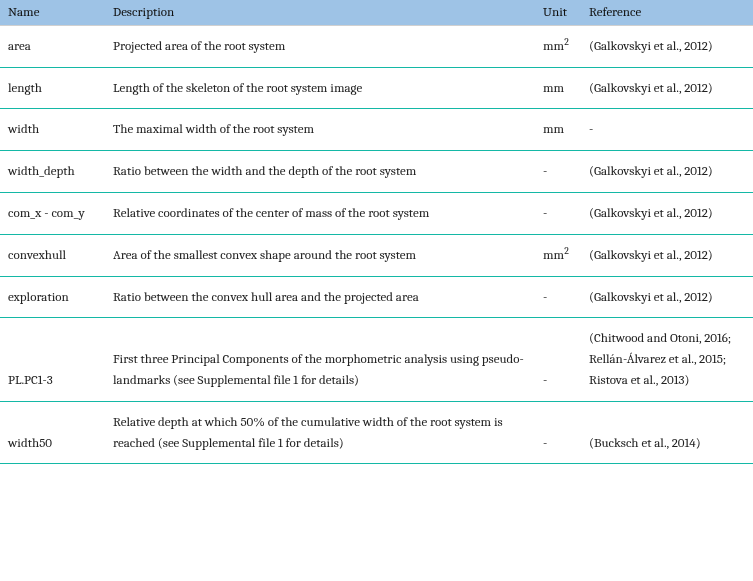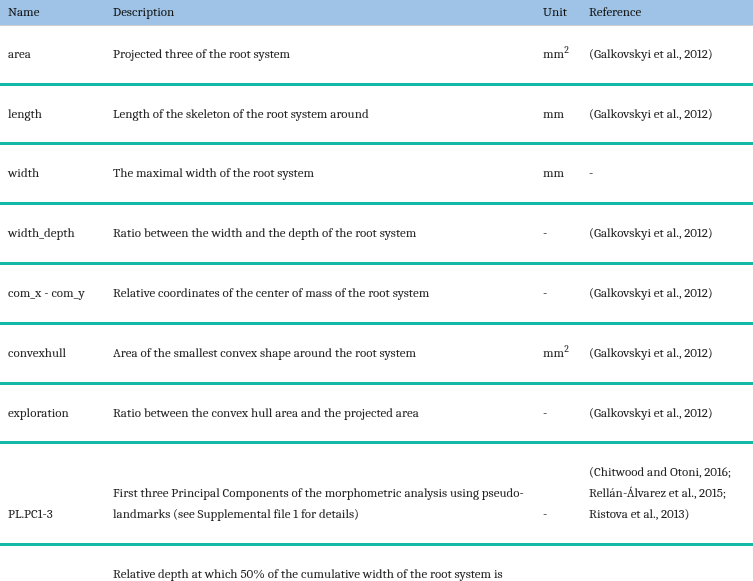--- a/index.html
+++ b/index.html
@@ -24,23 +24,23 @@
   }
   th {
     text-align: left;
     font-weight: normal;
     padding: 2px 8px;
     color: #111;
     vertical-align: bottom;
     border-bottom: 1px solid #d0d0d0;
   }
   td {
-    padding: 18px 8px;
+    padding: 10px 8px;
     vertical-align: bottom;
-    border-bottom: 3px solid #14b8a6;
+    border-bottom: 1px solid #14b8a6;
     word-wrap: break-word;
   }
   col.name { width: 105px; }
   col.desc { width: 430px; }
   col.unit { width: 46px;  }
   col.ref  { width: 172px; }
   .sup { font-size: 0.75em; vertical-align: super; line-height: 0; }
 </style>
 </head>
 <body>
@@ -56,27 +56,27 @@
     <tr>
       <th>Name</th>
       <th>Description</th>
       <th>Unit</th>
       <th>Reference</th>
     </tr>
   </thead>
   <tbody id="tbody">
       <tr>
         <td>area</td>
-        <td>Projected three of the root system</td>
+        <td>Projected area of the root system</td>
         <td>mm<span class="sup">2</span></td>
         <td>(Galkovskyi et al., 2012)</td>
       </tr>
       <tr>
         <td>length</td>
-        <td>Length of the skeleton of the root system around</td>
+        <td>Length of the skeleton of the root system image</td>
         <td>mm</td>
         <td>(Galkovskyi et al., 2012)</td>
       </tr>
       <tr>
         <td>width</td>
         <td>The maximal width of the root system</td>
         <td>mm</td>
         <td>-</td>
       </tr>
       <tr>

